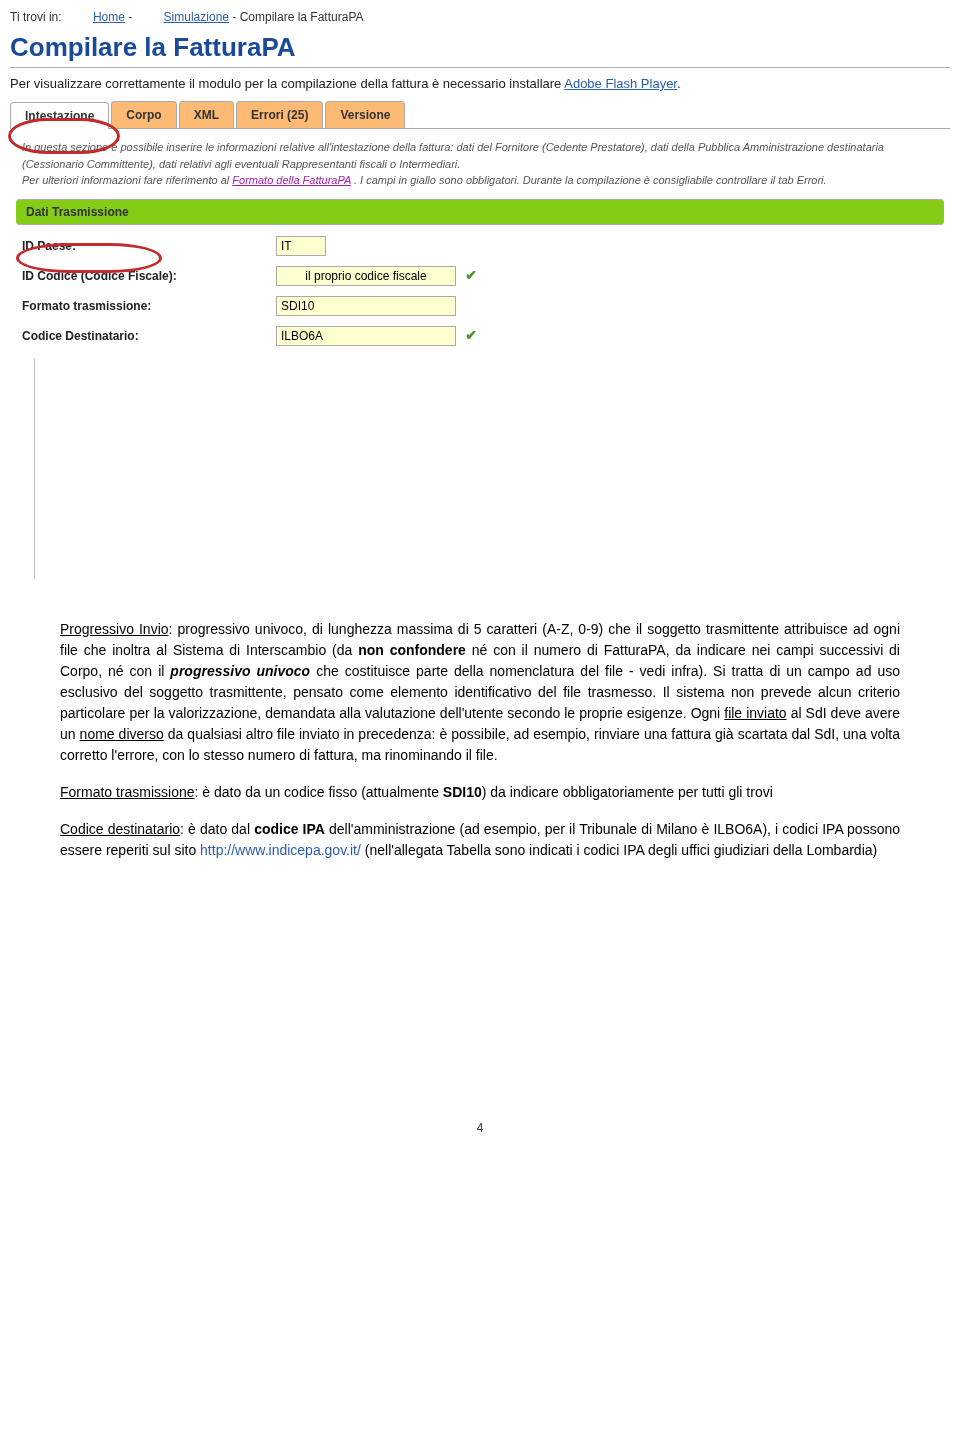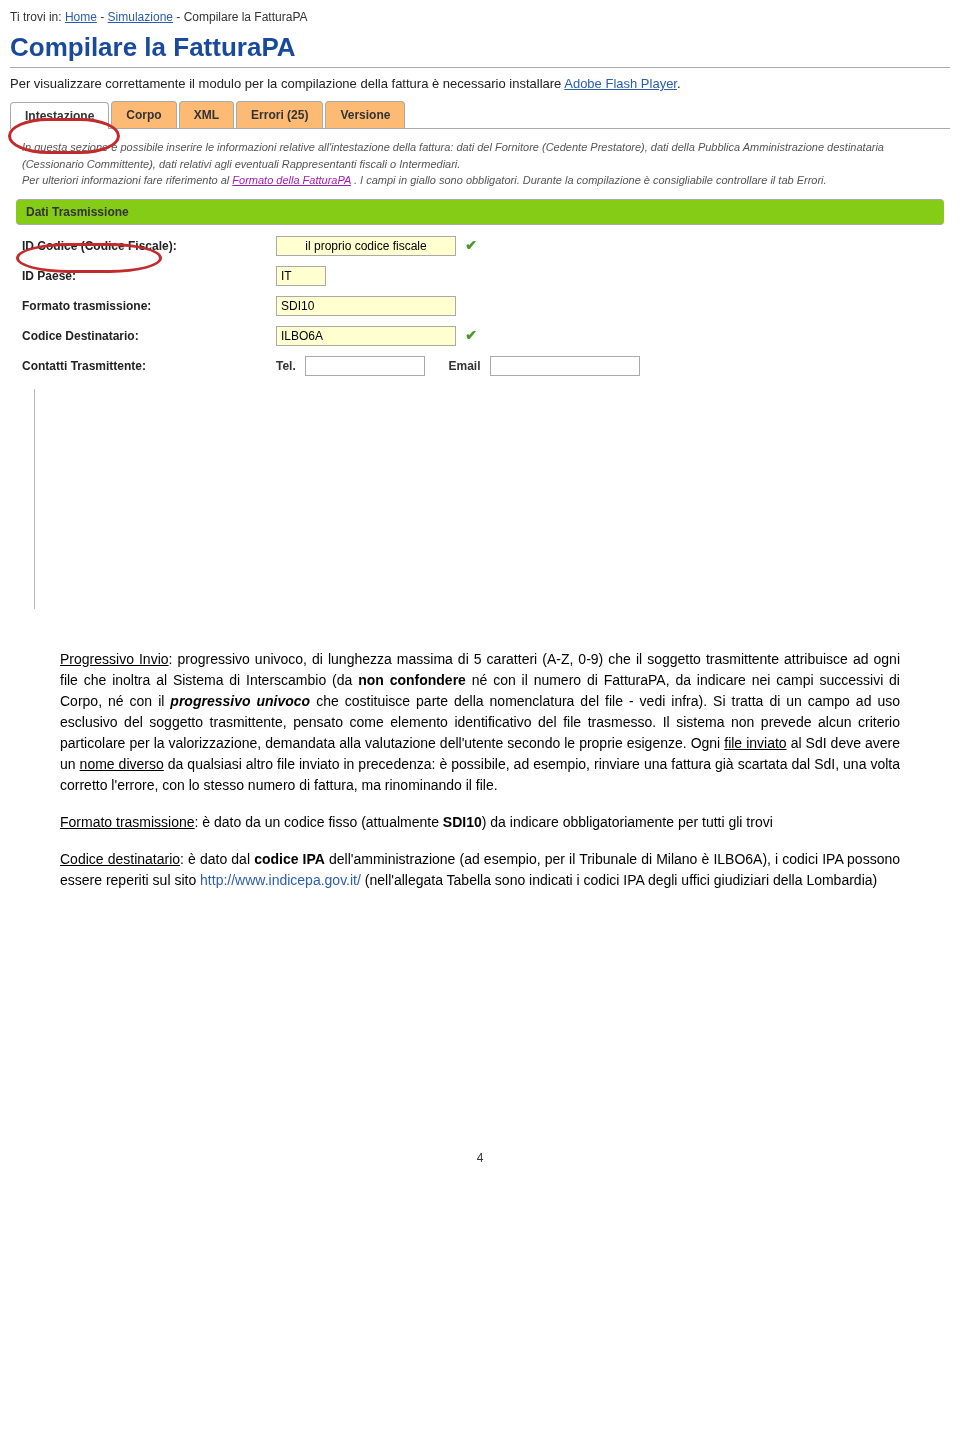--- a/index.html
+++ b/index.html
@@ -15,20 +15,21 @@
     padding: 6px 10px 0 10px;
   }
   .breadcrumb {
     font-size: 12px;
     color: #333;
     padding: 4px 0;
   }
   .breadcrumb a {
     color: #2a5db0;
     text-decoration: underline;
+    margin-left: 28px;
   }
   .page-title {
     color: #1a4a9c;
     font-size: 26px;
     font-weight: bold;
     border-bottom: 1px solid #aaa;
     padding-bottom: 4px;
     margin: 4px 0 8px 0;
     font-family: "Trebuchet MS", Verdana, sans-serif;
   }
@@ -198,52 +199,43 @@
       <span>Per ulteriori informazioni fare riferimento al </span>
       <a href="#">Formato della FatturaPA</a>
       <span>. I campi in giallo sono obbligatori. Durante la compilazione è consigliabile controllare il tab Errori.</span>
     </div>
 
     <div class="section-header">Dati Trasmissione</div>
 
     <table class="form-table">
       <tbody>
           <tr>
+        <td class="lbl">ID Paese:</td>
+        <td>
+          <input type="text" style="width: 50px;" class="input-yellow" value="IT">
+        </td>
+      </tr>
+      <tr>
         <td class="lbl">ID Codice (Codice Fiscale):</td>
         <td>
           <input type="text" style="width: 180px; text-align: center;" class="input-yellow" value="il proprio codice fiscale">
           <span class="check-icon">✔</span>
         </td>
       </tr>
       <tr>
-        <td class="lbl">ID Paese:</td>
-        <td>
-          <input type="text" style="width: 50px;" class="input-yellow" value="IT">
-        </td>
-      </tr>
-      <tr>
         <td class="lbl">Formato trasmissione:</td>
         <td>
           <input type="text" style="width: 180px;" class="input-yellow" value="SDI10">
         </td>
       </tr>
       <tr>
         <td class="lbl">Codice Destinatario:</td>
         <td>
           <input type="text" style="width: 180px;" class="input-yellow" value="ILBO6A">
           <span class="check-icon">✔</span>
-        </td>
-      </tr>
-      <tr>
-        <td class="lbl">Contatti Trasmittente:</td>
-        <td>
-          <span class="inline-lbl">Tel.</span>
-          <input type="text" style="width: 120px;">
-          <span class="inline-lbl" style="padding-left:20px">Email</span>
-          <input type="text" style="width: 150px;">
         </td>
       </tr>
     </tbody>
       </table>
 
     <div class="left-border"></div>
   </div>
 
   <div class="circle-red circle-tab"></div>
   <div class="circle-red circle-section"></div>

